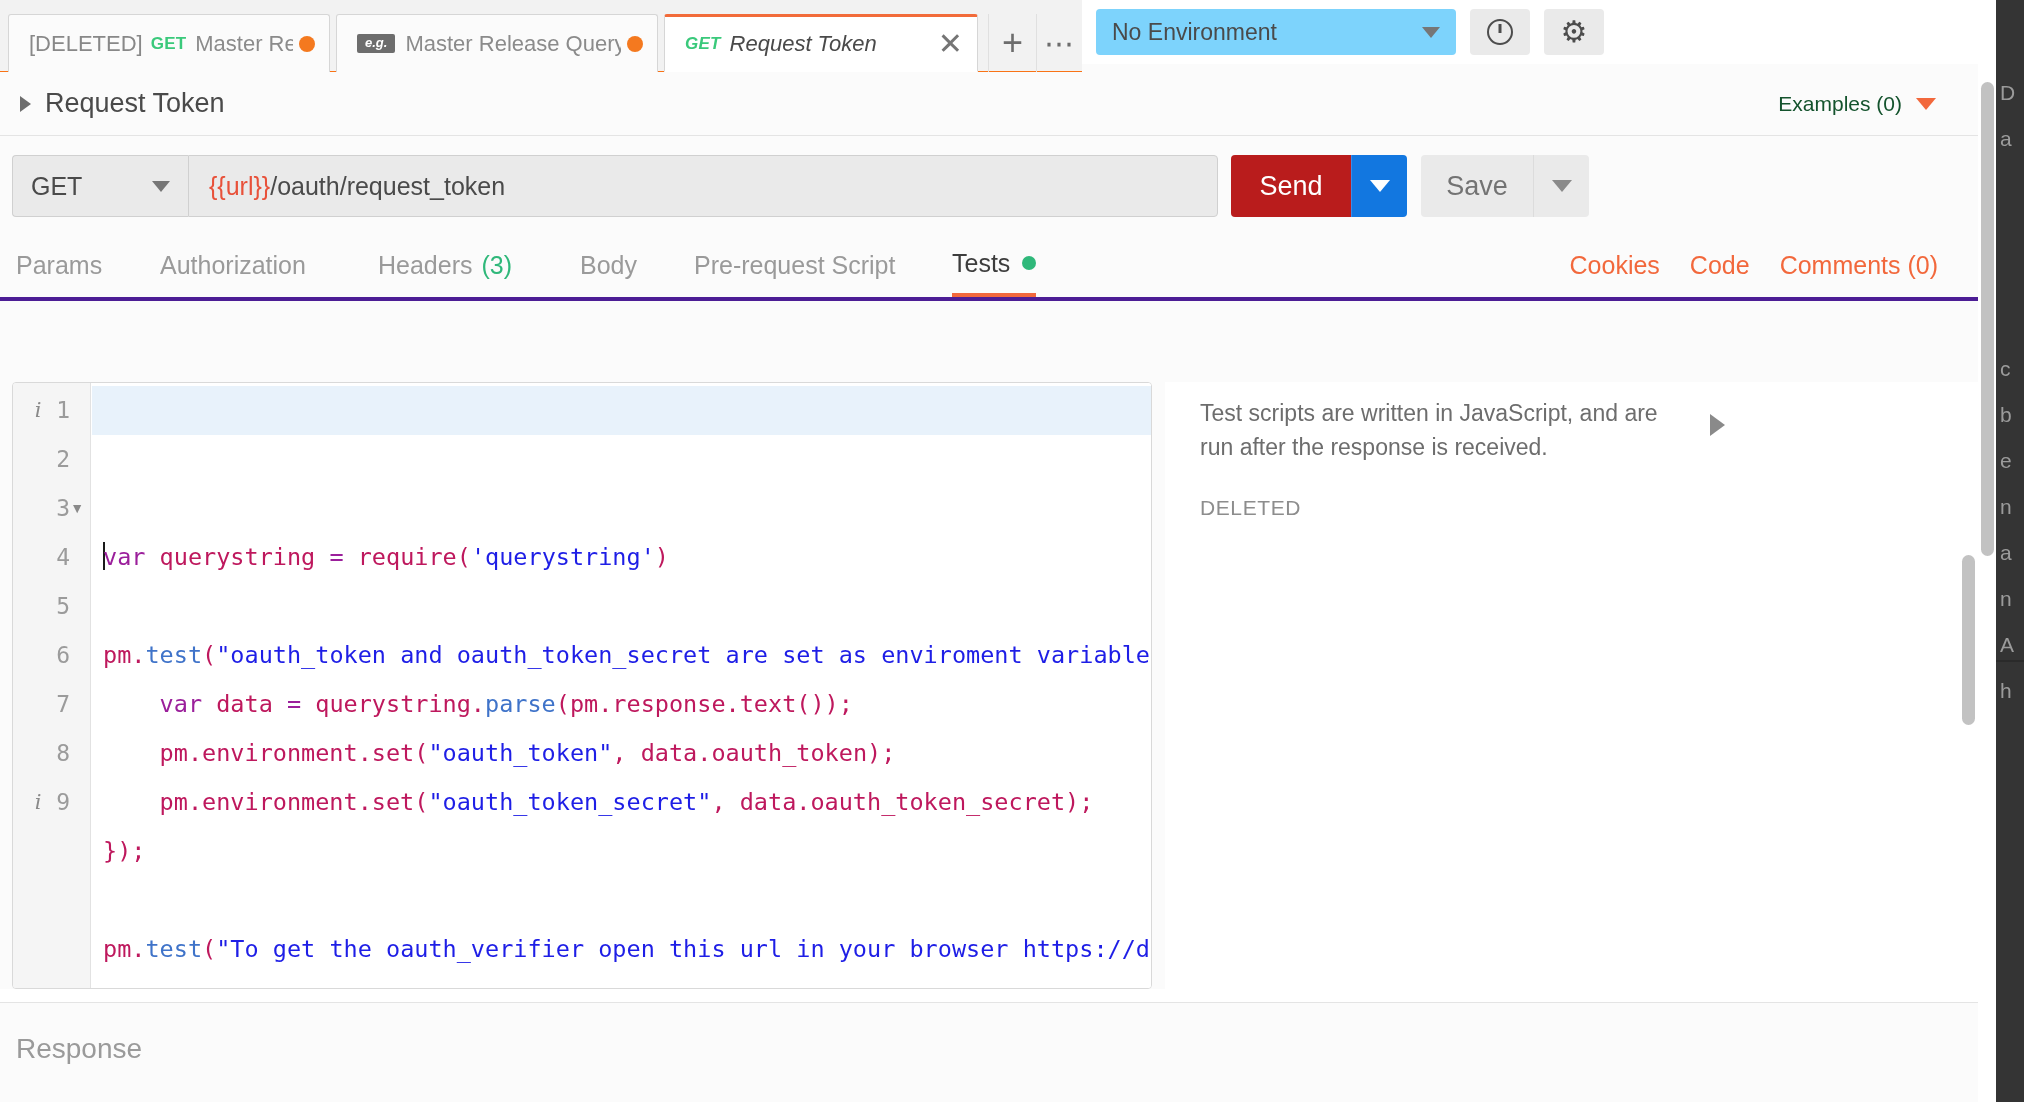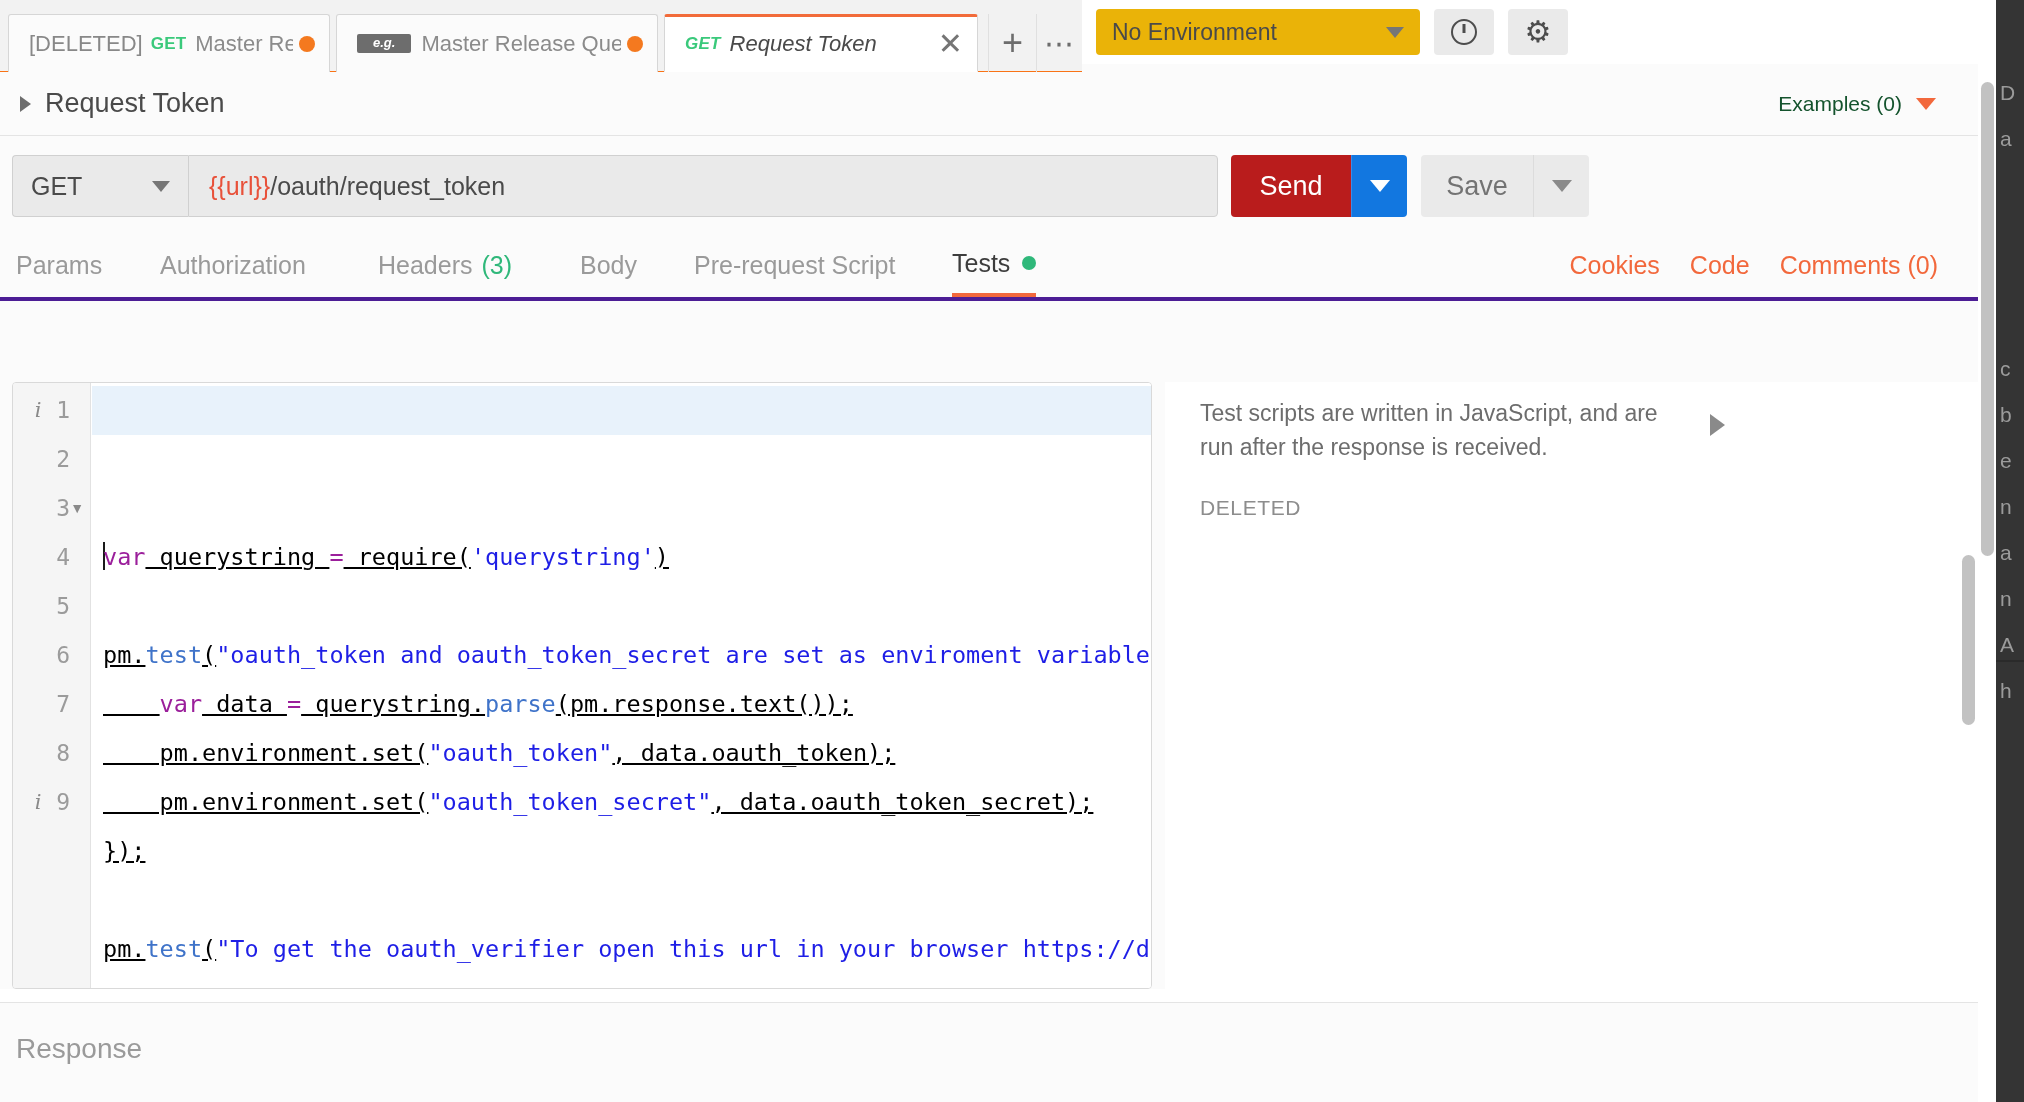--- a/index.html
+++ b/index.html
@@ -105,21 +105,21 @@
     flex: 0 0 auto;
     margin-left: 6px;
   }
   .tab-eg {
     display: inline-block;
     background: #6d6d6d;
     color: #ffffff;
     font-size: 13px;
     font-weight: bold;
     font-style: italic;
-    padding: 2px 16px;
+    padding: 2px 8px;
     border-radius: 2px;
     margin-right: 10px;
     line-height: 1.1;
   }
   .tab-close {
     color: #757575;
     font-size: 30px;
     font-weight: 300;
     margin-left: 4px;
     line-height: 1;
@@ -149,22 +149,22 @@
     position: absolute;
     top: 0; left: 1082px;
     width: 914px; height: 64px;
     background: #ffffff;
     display: flex;
     align-items: center;
     padding-left: 14px;
     z-index: 3;
   }
   .env-select {
-    width: 324px; height: 46px;
-    background: #eab308;
+    width: 360px; height: 46px;
+    background: #7dd3fc;
     border-radius: 4px;
     display: flex;
     align-items: center;
     padding: 0 16px;
     cursor: pointer;
   }
   .env-select .label {
     flex: 1;
     color: #4a4a4a;
     font-size: 23px;
@@ -457,21 +457,21 @@
     right: 6px;
     line-height: 49px;
     color: #8a8a8a;
     font-size: 14px;
   }
   .gut-rows { position: relative; padding-top: 3px; }
   .gut-row { height: 49px; position: relative; }
   .tok-kw     { color: #9b1f9b; }
   .tok-str    { color: #1e1ee6; }
   .tok-fn     { color: #3f73c9; }
-  .tok-punct  { color: #000000; text-decoration: underline; }
+  .tok-punct  { color: #be185d; }
   .tok-op     { color: #9b1f9b; }
   .caret-bar {
     display: inline-block;
     width: 2px; height: 28px;
     background: #1a1a1a;
     vertical-align: -5px;
     margin-right: -2px;
   }
 
   

